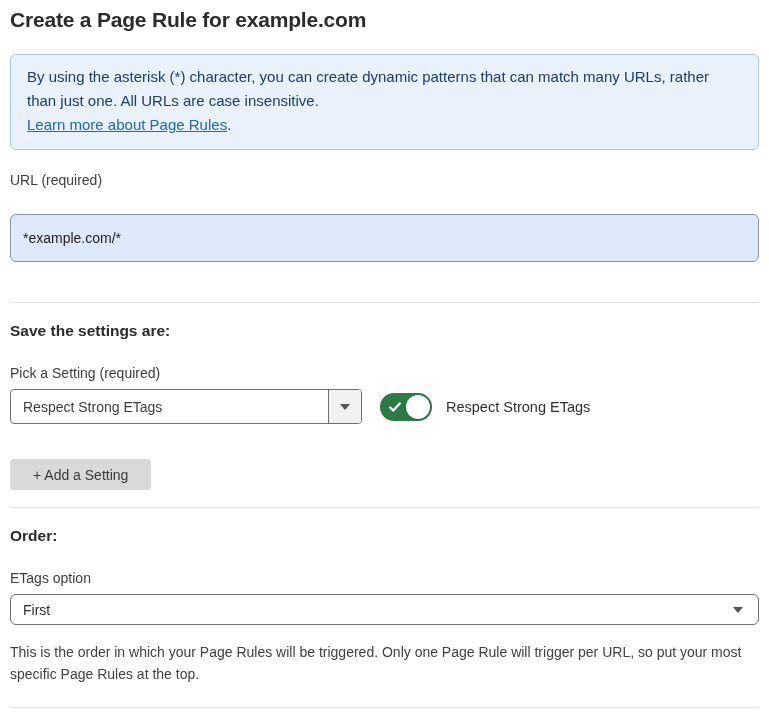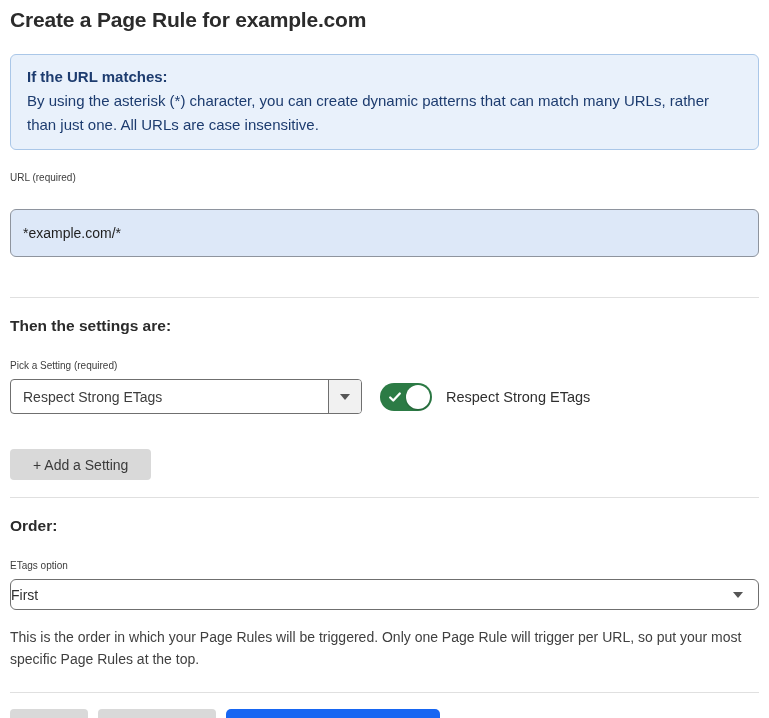--- a/index.html
+++ b/index.html
@@ -34,21 +34,21 @@
   }
   .info-box .info-heading { font-weight: 700; }
   .info-link {
     color: #2064c5;
     text-decoration: underline;
     cursor: pointer;
   }
   .info-link-suffix { color: #1d3c6f; }
   
   .field-label {
-    font-size: 10px;
+    font-size: 14px;
     color: #3d3d3d;
   }
   .label-url { margin-top: 22px; }
   
   .url-input {
     margin-top: 26px;
     width: 749px;
     height: 48px;
     background: #dde8f8;
     border: 1px solid #8e949e;
@@ -165,21 +165,21 @@
   .order-select {
     margin-top: 8px;
     width: 749px;
     height: 31px;
     border: 1px solid #6f6f6f;
     border-radius: 6px;
     background: #ffffff;
     display: flex;
     align-items: center;
     justify-content: space-between;
-    padding: 0 15px 0 0;
+    padding: 0 15px 0 12px;
     font-size: 14px;
     color: #2f2f2f;
     cursor: pointer;
   }
   .help-text {
     margin-top: 16px;
     width: 749px;
     font-size: 14px;
     line-height: 22px;
     color: #3f3f3f;
@@ -212,30 +212,32 @@
   }
 </style>
 </head>
 <body>
 
 <div class="page">
 
   <h1 class="page-title">Create a Page Rule for example.com</h1>
 
   <div class="info-box">
-    <div class="info-heading">If the URL matches:</div>
     <div class="info-body">By using the asterisk (*) character, you can create dynamic patterns that can match many URLs, rather than just one. All URLs are case insensitive.</div>
+    <div>
+      <a class="info-link">Learn more about Page Rules</a><span class="info-link-suffix">.</span>
+    </div>
   </div>
 
   <div class="field-label label-url">URL (required)</div>
   <input class="url-input" type="text" value="*example.com/*" style="">
 
   <hr class="divider divider-1">
 
-  <div class="section-heading">Then the settings are:</div>
+  <div class="section-heading">Save the settings are:</div>
 
   <div class="field-label label-setting">Pick a Setting (required)</div>
 
   <div class="setting-row">
     <div class="setting-select">
       <div class="setting-select-value">Respect Strong ETags</div>
       <div class="setting-select-arrowbox">
         <span class="caret-down"></span>
       </div>
     </div>

